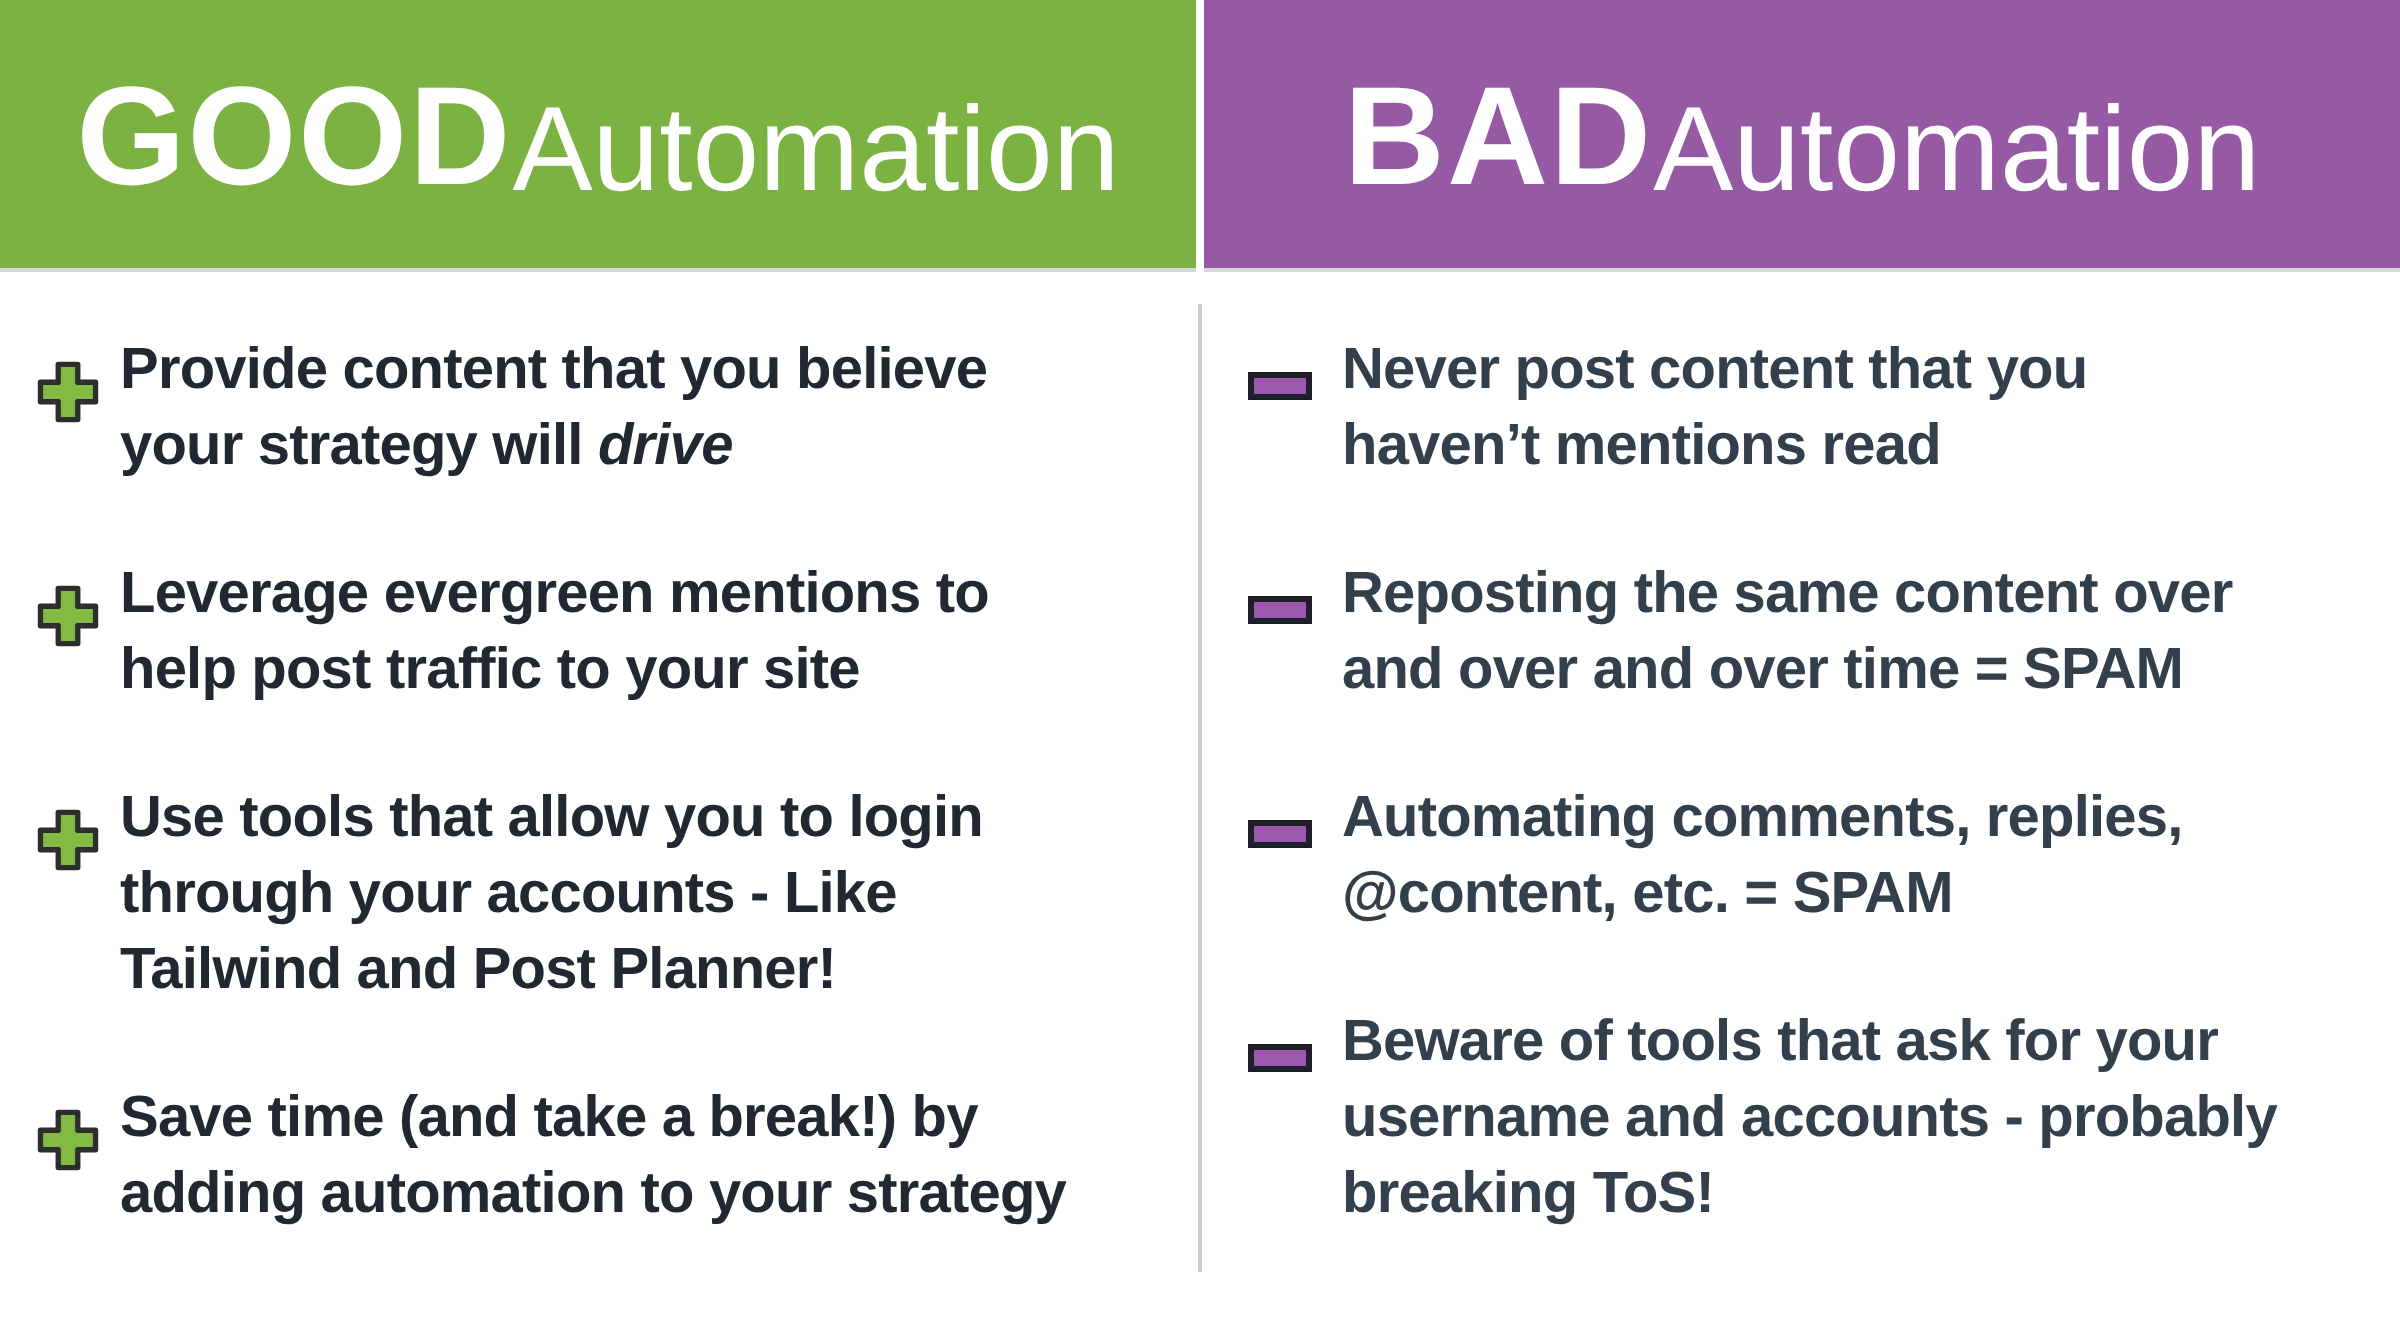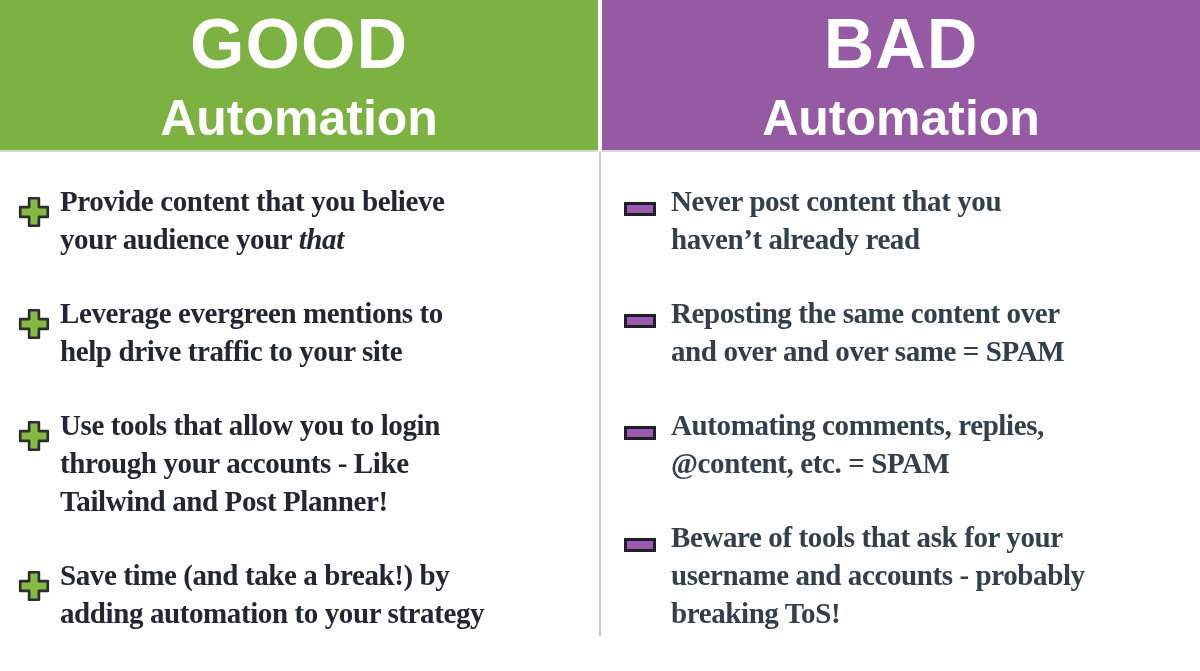--- a/index.html
+++ b/index.html
@@ -4,27 +4,27 @@
 <style>
   html,body{margin:0;padding:0;background:#ffffff;}
   .canvas{
     position:relative;width:1200px;height:671px;background:#ffffff;
     font-family:"Liberation Sans",sans-serif;overflow:hidden;
   }
   .col{position:absolute;top:0;height:671px;}
   .col-good{left:0;width:598px;}
   .col-bad{left:602px;width:598px;}
   .col-header{
-    height:152px;box-sizing:border-box;
-    display:flex;flex-direction:column;align-items:center;justify-content:center;
+    height:136px;box-sizing:border-box;
+    display:flex;flex-direction:row;align-items:center;justify-content:center;
     color:#ffffff;border-bottom:2px solid #d8d8d8;padding-top:2px;
   }
   .col-title{font-size:70px;font-weight:700;line-height:1;letter-spacing:1px;}
-  .col-subtitle{font-size:50px;font-weight:700;line-height:1;margin-top:14px;}
-  .items{padding-top:30px;font-family:Liberation Serif, serif;}
+  .col-subtitle{font-size:60px;font-weight:400;line-height:1;margin-top:14px;}
+  .items{padding-top:30px;}
   .col-good .items{padding-left:18px;}
   .col-bad  .items{padding-left:22px;}
   .item{display:flex;align-items:flex-start;margin-bottom:36px;}
   .icon-cell{flex:0 0 auto;}
   .col-good .icon-cell{width:32px;margin-right:10px;padding-top:14px;}
   .col-bad  .icon-cell{width:32px;margin-right:15px;padding-top:20px;}
   .item-text{
     font-size:29px;font-weight:700;line-height:38px;letter-spacing:-0.4px;
     white-space:nowrap;
   }
@@ -42,30 +42,30 @@
       <div class="col-title">GOOD</div>
       <div class="col-subtitle">Automation</div>
     </div>
     <div class="items" id="good-items">
         <div class="item">
           <span class="icon-cell"><svg width="32" height="32" viewBox="0 0 36 36">
               <path d="M12.5 2.5 h11 v10 h10 v11 h-10 v10 h-11 v-10 h-10 v-11 h10 z" fill="#83ba43" stroke="#2d2d2d" stroke-width="3" stroke-linejoin="round"></path>
             </svg></span>
           <div class="item-text">
             <div><span>Provide content that you believe</span></div>
-            <div><span>your audience your </span><i>that</i></div>
+            <div><span>your strategy will </span><i>drive</i></div>
           </div>
         </div>
         <div class="item">
           <span class="icon-cell"><svg width="32" height="32" viewBox="0 0 36 36">
               <path d="M12.5 2.5 h11 v10 h10 v11 h-10 v10 h-11 v-10 h-10 v-11 h10 z" fill="#83ba43" stroke="#2d2d2d" stroke-width="3" stroke-linejoin="round"></path>
             </svg></span>
           <div class="item-text">
             <div><span>Leverage evergreen mentions to</span></div>
-            <div><span>help drive traffic to your site</span></div>
+            <div><span>help post traffic to your site</span></div>
           </div>
         </div>
         <div class="item">
           <span class="icon-cell"><svg width="32" height="32" viewBox="0 0 36 36">
               <path d="M12.5 2.5 h11 v10 h10 v11 h-10 v10 h-11 v-10 h-10 v-11 h10 z" fill="#83ba43" stroke="#2d2d2d" stroke-width="3" stroke-linejoin="round"></path>
             </svg></span>
           <div class="item-text">
             <div><span>Use tools that allow you to login</span></div>
             <div><span>through your accounts - Like</span></div>
             <div><span>Tailwind and Post Planner!</span></div>
@@ -90,30 +90,30 @@
       <div class="col-title">BAD</div>
       <div class="col-subtitle">Automation</div>
     </div>
     <div class="items" id="bad-items">
         <div class="item">
           <span class="icon-cell"><svg width="32" height="14" viewBox="0 0 32 14">
               <rect x="1.5" y="1.5" width="29" height="11" fill="#9c59ae" stroke="#1f1f2b" stroke-width="3"></rect>
             </svg></span>
           <div class="item-text">
             <div><span>Never post content that you</span></div>
-            <div><span>haven’t already read</span></div>
+            <div><span>haven’t mentions read</span></div>
           </div>
         </div>
         <div class="item">
           <span class="icon-cell"><svg width="32" height="14" viewBox="0 0 32 14">
               <rect x="1.5" y="1.5" width="29" height="11" fill="#9c59ae" stroke="#1f1f2b" stroke-width="3"></rect>
             </svg></span>
           <div class="item-text">
             <div><span>Reposting the same content over</span></div>
-            <div><span>and over and over same = SPAM</span></div>
+            <div><span>and over and over time = SPAM</span></div>
           </div>
         </div>
         <div class="item">
           <span class="icon-cell"><svg width="32" height="14" viewBox="0 0 32 14">
               <rect x="1.5" y="1.5" width="29" height="11" fill="#9c59ae" stroke="#1f1f2b" stroke-width="3"></rect>
             </svg></span>
           <div class="item-text">
             <div><span>Automating comments, replies,</span></div>
             <div><span>@content, etc. = SPAM</span></div>
           </div>

